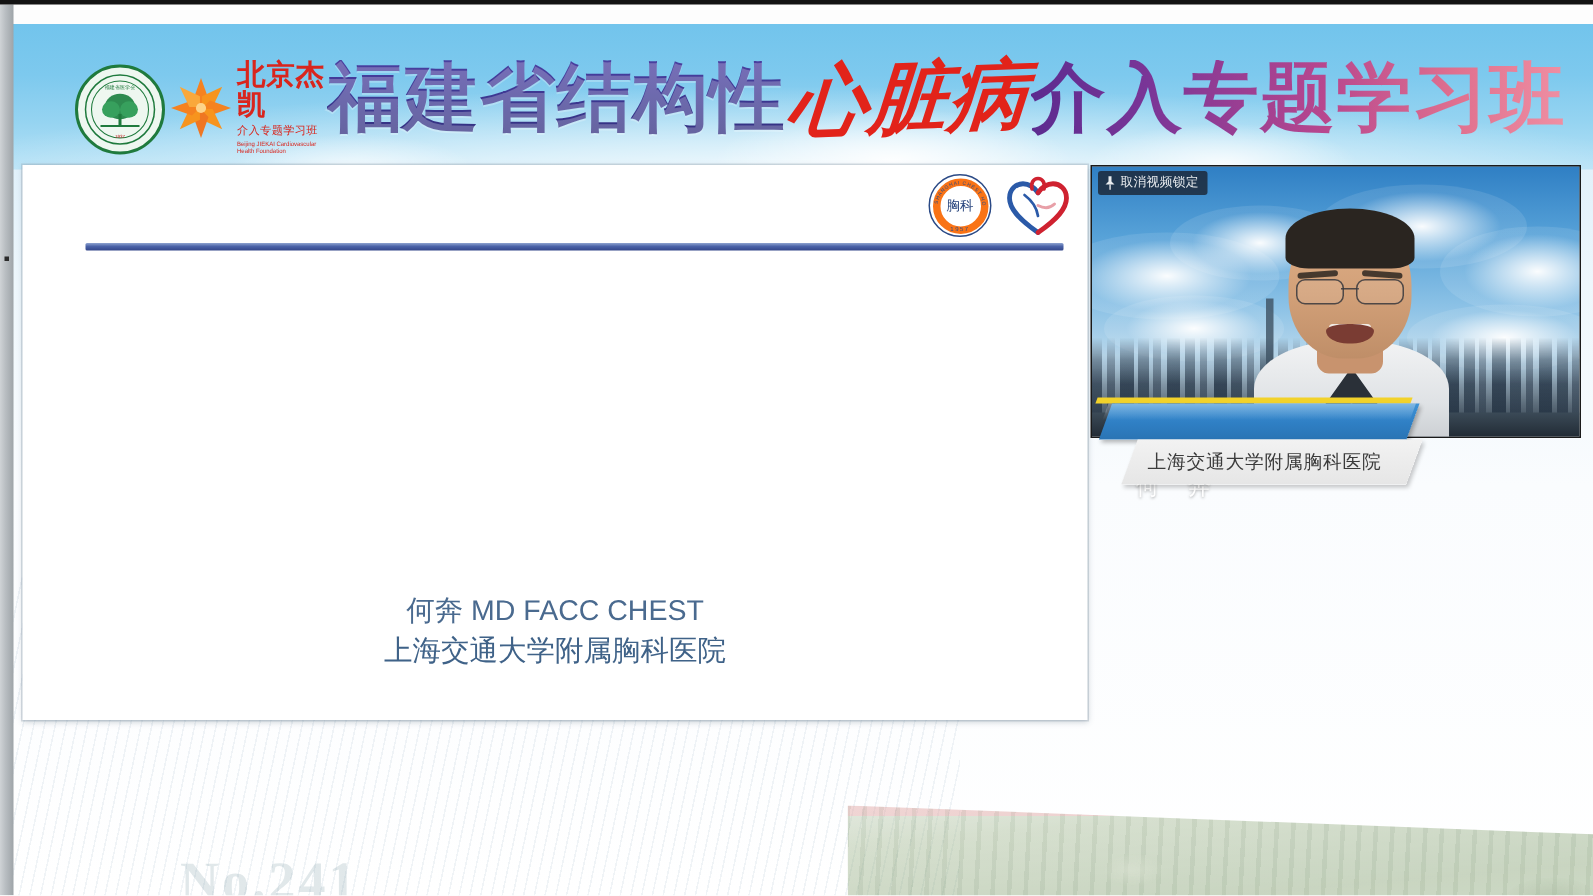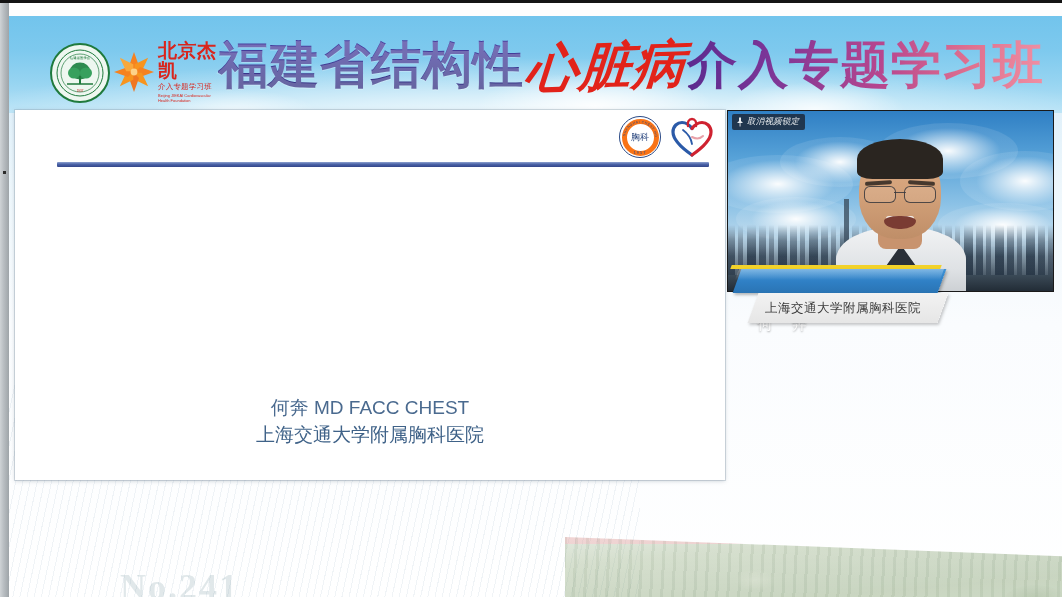--- a/index.html
+++ b/index.html
@@ -156,21 +156,21 @@
   .vg-lens{position:absolute;top:0;width:30px;height:15px;border:1.4px solid rgba(55,55,60,.85);border-radius:6px;background:rgba(255,255,255,.1);}
   .vg-l{left:0;}.vg-r{right:0;}
   .vg-bridge{position:absolute;left:30px;top:6px;width:12px;height:1.4px;background:rgba(55,55,60,.85);}
   .vperson-mouth{position:absolute;left:156px;bottom:62px;width:32px;height:13px;background:#7a3c33;border-radius:50%/40% 40% 70% 70%;}
   .vperson-teeth{position:absolute;left:158px;bottom:70px;width:28px;height:5px;background:#f2ece6;border-radius:3px;}
   .vbrow{position:absolute;height:4px;background:rgba(45,38,32,.85);border-radius:2px;}
   .vbrow-l{left:137px;bottom:106px;width:27px;transform:rotate(-4deg);}
   .vbrow-r{left:180px;bottom:106px;width:27px;transform:rotate(4deg);}
 
   .pin-badge{position:absolute;left:4px;top:3px;display:flex;align-items:center;gap:3px;
-    background:rgba(26,32,45,.78);padding:2px 6px 2px 4px;border-radius:2px;font-style:italic;}
+    background:rgba(26,32,45,.78);padding:2px 6px 2px 4px;border-radius:2px;}
   .pin-badge-label{font-size:8.5px;color:#e9ecef;letter-spacing:.2px;white-space:nowrap;}
 
   
   .lt{position:absolute;left:731px;top:263px;width:250px;height:62px;z-index:20;}
   .lt-yellow{position:absolute;left:0;top:2px;width:210px;height:4px;background:#f2d22a;
     transform:skewX(-20deg);}
   .lt-bar{position:absolute;left:6px;top:6px;width:205px;height:24px;
     background:linear-gradient(180deg,#3f93d6 0%,#2f7fc4 55%,#2a74b4 100%);
     transform:skewX(-20deg);box-shadow:2px 2px 3px rgba(0,0,0,.28);}
   .lt-bar-shine{position:absolute;left:6px;top:6px;width:205px;height:11px;

